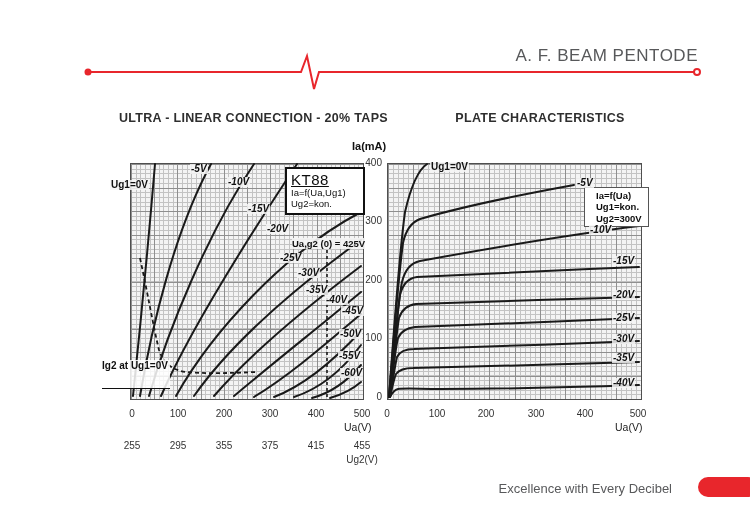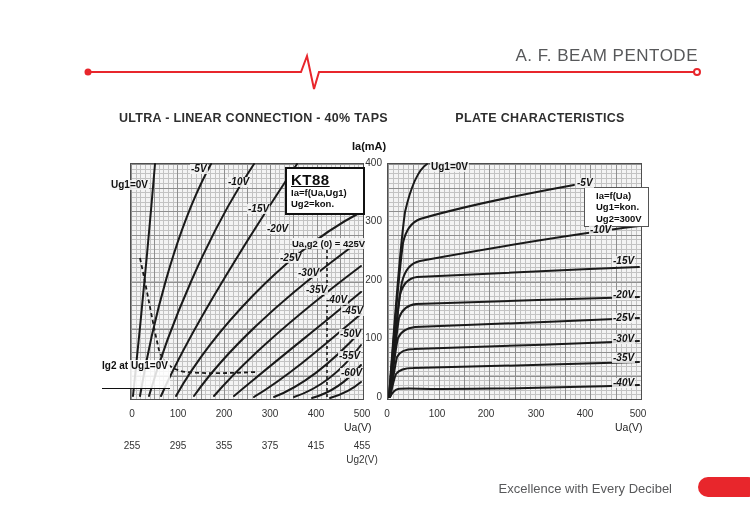--- a/index.html
+++ b/index.html
@@ -24,22 +24,22 @@
       repeating-linear-gradient(to right,#c3c3c3 0 1px,transparent 1px 5.06px),
       repeating-linear-gradient(to bottom,#c3c3c3 0 1px,transparent 1px 4.7px);}
   .clbl{position:absolute;font-weight:bold;font-style:italic;font-size:10px;color:#101010;
         background:rgba(244,244,244,.85);line-height:1;padding:0 1px;white-space:nowrap;}
   .upright{font-style:normal;}
   .xtick{position:absolute;width:34px;text-align:center;font-size:10px;color:#333;}
   .ytick{position:absolute;width:26px;text-align:right;font-size:10px;color:#333;}
   .axlbl{position:absolute;font-size:10.5px;color:#222;white-space:nowrap;}
   .kt88box{position:absolute;left:285px;top:167px;width:68px;background:#fff;
            border:2px solid #111;padding:2px 4px 3px 4px;line-height:1.15;}
-  .kt88box .t{font-weight:bold;font-size:15px;color:#0d0d0d;text-decoration:underline;letter-spacing:.5px;}
-  .kt88box .s{font-weight:bold;font-size:9.5px;color:#0d0d0d;}
+  .kt88box .t{font-weight:normal;font-size:15px;color:#0d0d0d;text-decoration:underline;letter-spacing:.5px;}
+  .kt88box .s{font-weight:normal;font-size:9.5px;color:#0d0d0d;}
   .infobox{position:absolute;left:584px;top:187px;width:57px;background:#fff;
            border:1px solid #555;padding:2px 3px;line-height:1.2;}
   .infobox .s{font-weight:bold;font-size:9.5px;color:#0d0d0d;white-space:nowrap;margin-left:8px;}
   .ig2lbl{position:absolute;left:102px;top:360px;font-weight:bold;font-size:10px;color:#101010;
           background:rgba(255,255,255,.85);border-bottom:1.5px solid #101010;padding:0 2px 17px 0;white-space:nowrap;}
   .ann425{position:absolute;left:292px;top:238px;font-weight:bold;font-size:9.5px;color:#101010;
           background:rgba(244,244,244,.9);white-space:nowrap;}
   .ia-lbl{position:absolute;left:352px;top:140px;font-weight:bold;font-size:11px;color:#111;}
   .footer-txt{position:absolute;top:481px;right:78px;font-size:13px;color:#58595b;white-space:nowrap;}
   .pill{position:absolute;left:698px;top:477px;width:60px;height:20px;border-radius:10px;}
@@ -89,21 +89,21 @@
       <path d="M389,397 C394,345 398,302 402,282 C405,269 411,263 420,261 C480,250 575,234 639,226"></path>
       <path d="M390,397 C394,352 397,315 400,295 C403,283 409,278 417,277 C470,274 560,270 639,267"></path>
       <path d="M390,397 C394,362 396,335 399,318 C402,309 408,305 416,304 C470,302 570,299 639,297"></path>
       <path d="M390,397 C393,372 395,350 398,338 C401,331 407,328 415,327 C470,325 570,321 639,318"></path>
       <path d="M390,397 C393,380 395,365 397,357 C400,351 406,349 414,349 C470,347 570,344 639,341"></path>
       <path d="M390,397 C392,388 394,379 396,374 C399,370 405,368 413,368 C470,367 570,364 639,362"></path>
       <path d="M390,397 C392,393 394,390 398,389 C406,388 420,389 440,389 C500,389 580,387 639,385"></path>
     </g>
   </svg>
 
-  <div class="sec-title" style="left:119px;top:111px;width:234px;">ULTRA - LINEAR CONNECTION - 40% TAPS</div>
+  <div class="sec-title" style="left:119px;top:111px;width:234px;">ULTRA - LINEAR CONNECTION - 20% TAPS</div>
   <div class="sec-title" style="left:455px;top:111px;width:170px;">PLATE CHARACTERISTICS</div>
 
   <div class="ia-lbl">Ia(mA)</div>
   <div class="ytick" style="left:356px;top:157px;">400</div>
   <div class="ytick" style="left:356px;top:215px;">300</div>
   <div class="ytick" style="left:356px;top:274px;">200</div>
   <div class="ytick" style="left:356px;top:332px;">100</div>
   <div class="ytick" style="left:356px;top:391px;">0</div>
 
   <div class="kt88box">

